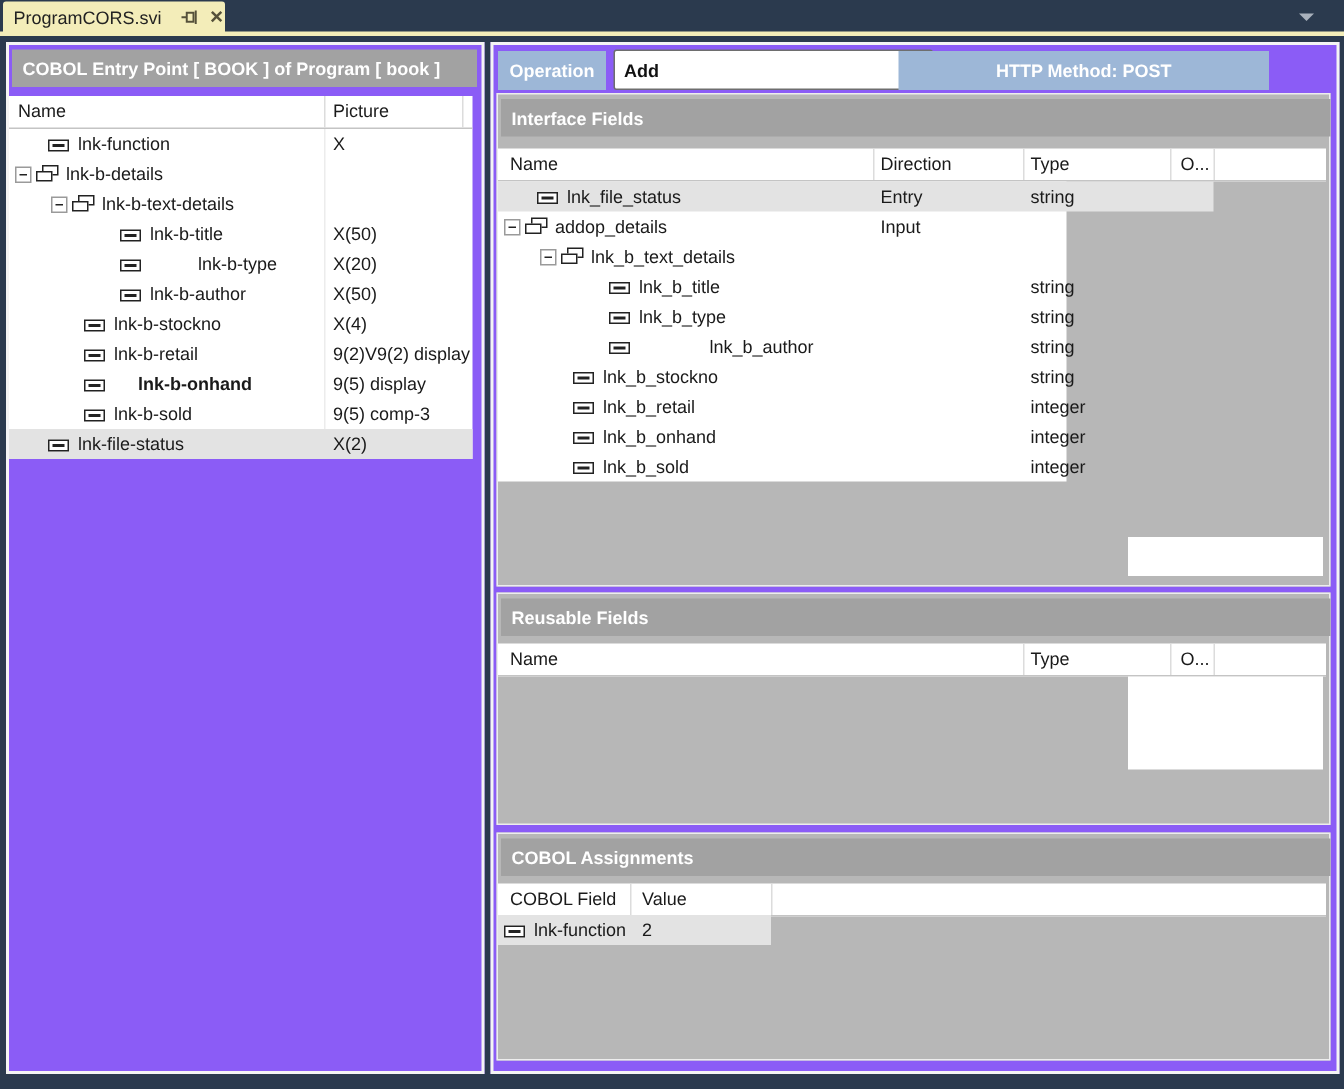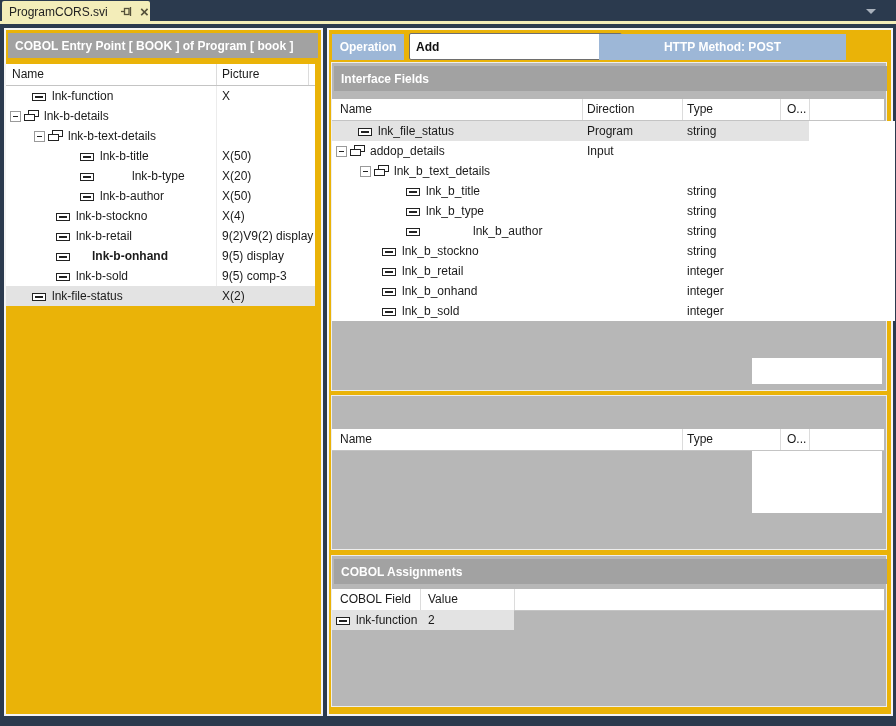--- a/index.html
+++ b/index.html
@@ -23,21 +23,21 @@
   .tab-close{margin-left:6px;width:16px;height:16px;line-height:15px;text-align:center;
     font-size:15px;font-weight:bold;color:#55513a;}
   .tab-underline{left:0;top:21px;width:896px;height:3px;background:#f3edb9;}
   .tablist-arrow{
     left:866px;top:9px;width:0;height:0;
     border-left:5px solid transparent;border-right:5px solid transparent;
     border-top:5px solid #a9b1bc;
   }
 
   
-  .panel{background:#eab308;border:2px solid #f4f4f4;}
+  .panel{background:#8b5cf6;border:2px solid #f4f4f4;}
   #left-panel{left:4px;top:28px;width:315px;height:684px;}
   #right-panel{left:327px;top:28px;width:562px;height:684px;}
 
   .bar-gray{
     background:#a2a2a2;color:#ffffff;font-weight:bold;
     display:flex;align-items:center;padding-left:7px;
     white-space:nowrap;overflow:hidden;
   }
   .bar-blue{
     background:#9db7d7;color:#ffffff;font-weight:bold;
@@ -191,25 +191,25 @@
     <div class="abs grid-header" style="left:0;top:36px;width:552px;height:21px;">
       <span class="col-label" style="left:8px;">Name</span>
       <span class="col-label" style="left:255px;">Direction</span>
       <span class="col-label" style="left:355px;">Type</span>
       <span class="col-label" style="left:455px;">O...</span>
       <span class="vsep" style="left:250px;"></span>
       <span class="vsep" style="left:350px;"></span>
       <span class="vsep" style="left:448px;"></span>
       <span class="vsep" style="left:477px;"></span>
     </div>
-    <div class="rows-host" id="if-rows" style="left:0;top:58px;width:563px;height:200px;">
+    <div class="rows-host" id="if-rows" style="left:0;top:58px;width:379px;height:200px;">
         <div class="tree-row sel" style="top: 0px; width: 477px;">
           <div class="ic-leaf" style="left: 26px;"></div>
           <span style="left: 46px;">lnk_file_status</span>
-          <span style="left: 255px;">Program</span>
+          <span style="left: 255px;">Entry</span>
           <span style="left: 355px;">string</span>
         </div>
         <div class="tree-row" style="top: 20px; width: 477px; padding-left: 40px;">
           <div class="expander" style="left: 4px;"></div>
           <div class="ic-group" style="left: 18px;"></div>
           <span style="left: 38px;">addop_details</span>
           <span style="left: 255px;">Input</span>
         </div>
         <div class="tree-row" style="top: 40px; width: 477px;">
           <div class="expander" style="left: 28px;"></div>
@@ -249,20 +249,23 @@
         <div class="tree-row" style="top: 180px; width: 477px;">
           <div class="ic-leaf" style="left: 50px;"></div>
           <span style="left: 70px;">lnk_b_sold</span>
           <span style="left: 355px;">integer</span>
         </div>
       </div>
     <div class="white-block" style="left:420px;top:295px;width:130px;height:26px;"></div>
   </div>
 
   <div class="section" style="left:2px;top:365px;width:554px;height:153px;">
+    <div class="abs bar-gray" style="left:2px;top:3px;width:546px;height:25px;">
+      <span>Reusable Fields</span>
+    </div>
     <div class="abs grid-header" style="left:0;top:33px;width:552px;height:21px;">
       <span class="col-label" style="left:8px;">Name</span>
       <span class="col-label" style="left:355px;">Type</span>
       <span class="col-label" style="left:455px;">O...</span>
       <span class="vsep" style="left:350px;"></span>
       <span class="vsep" style="left:448px;"></span>
       <span class="vsep" style="left:477px;"></span>
     </div>
     <div class="white-block" style="left:420px;top:55px;width:130px;height:62px;"></div>
   </div>

